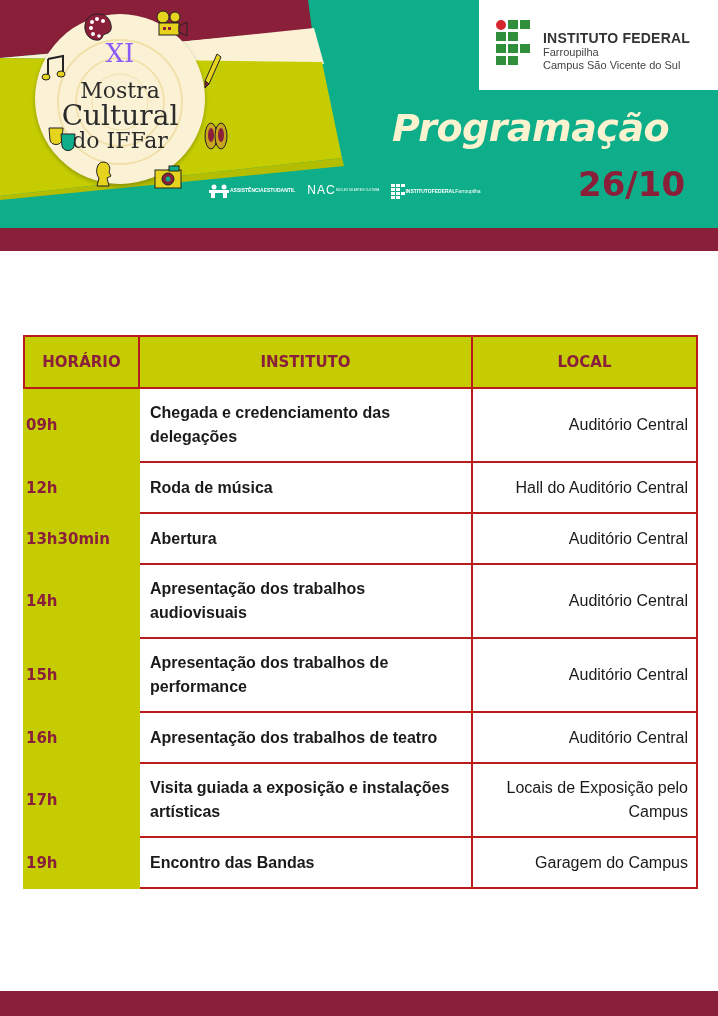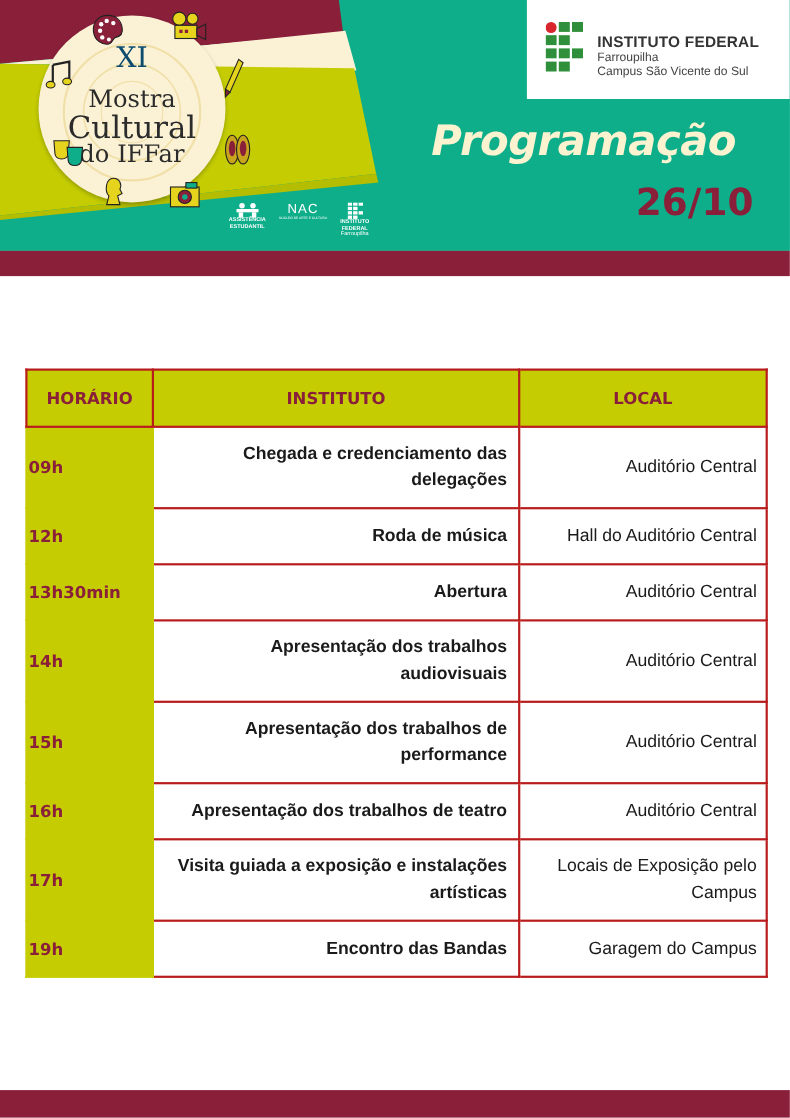--- a/index.html
+++ b/index.html
@@ -4,44 +4,44 @@
 <style>
   html, body { margin:0; padding:0; }
   body { width:718px; height:1016px; position:relative; background:#ffffff; overflow:hidden; font-family:"Liberation Sans", sans-serif; }
   .header { position:absolute; left:0; top:0; width:718px; height:228px; overflow:hidden; background:#0fae8b; }
   .header svg.bg { position:absolute; left:0; top:0; }
   .maroon-bar { position:absolute; left:0; top:228px; width:718px; height:23px; }
   .footer-bar { position:absolute; left:0; top:991px; width:718px; height:25px; }
 
   .logo-circle { position:absolute; left:35px; top:14px; width:170px; height:170px; border-radius:50%; background:#fbf2d6; box-shadow:0 2px 4px rgba(0,0,0,0.25); }
   .logo-text { position:absolute; left:0; top:26px; width:170px; text-align:center; font-family:"DejaVu Serif", serif; color:#2b2b2b; line-height:1; }
-  .logo-text .xi { font-size:26px; color:#0c4a6e; display:block; }
+  .logo-text .xi { font-size:26px; color:#8b5cf6; display:block; }
   .logo-text .mostra { font-size:22px; display:block; margin-top:14px; }
   .logo-text .cultural { font-size:28px; display:block; }
   .logo-text .do { font-size:22px; display:block; }
   .icon-sm { position:absolute; }
 
   .partner-logos { position:absolute; left:208px; top:184px; display:flex; gap:12px; align-items:flex-start; color:#fff; }
-  .partner { display:flex; flex-direction:column; align-items:center; font-size:5px; font-weight:bold; line-height:1.1; text-align:center; }
+  .partner { display:flex; flex-direction:row; align-items:center; font-size:5px; font-weight:bold; line-height:1.1; text-align:center; }
   .partner .nac { font-size:12px; font-weight:normal; letter-spacing:1px; }
 
   .if-box { position:absolute; left:479px; top:0; width:239px; height:90px; background:#ffffff; }
   .if-grid { position:absolute; left:17px; top:20px; width:34px; height:50px; }
   .if-text { position:absolute; left:64px; top:30px; color:#333; }
   .if-title { font-weight:bold; font-size:14px; letter-spacing:0.2px; }
   .if-sub { font-size:11px; line-height:13px; color:#444; }
 
   .prog-title { position:absolute; left:392px; top:106px; font-size:38px; font-weight:bold; font-style:italic; color:#fbf2d0; font-family:"DejaVu Sans", sans-serif; letter-spacing:-0.5px; }
   .prog-date { position:absolute; left:578px; top:164px; font-size:34px; font-weight:bold; color:#8a1f3a; font-family:"DejaVu Sans", sans-serif; }
 
   table.sched { position:absolute; left:23px; top:335px; width:673px; border-collapse:collapse; table-layout:fixed; }
   table.sched th, table.sched td { border:2px solid #b91c1c; }
   table.sched th { background:#c5cd02; color:#8a1f3a; font-size:15px; font-weight:bold; height:48px; font-family:"DejaVu Sans", sans-serif; }
   table.sched td.time { background:#c5cd02; color:#8a1f3a; font-weight:bold; font-size:15px; text-align:left; font-family:"DejaVu Sans", sans-serif; border-color:#c5cd02; border-right-color:#c5cd02; }
-  table.sched td.act { background:#fff; color:#1a1a1a; font-weight:bold; font-size:16px; padding:0 10px; line-height:24px;text-align:right; }
+  table.sched td.act { background:#fff; color:#1a1a1a; font-weight:bold; font-size:16px; padding:0 10px; line-height:24px; }
   table.sched td.loc { background:#fff; color:#1a1a1a; font-size:16px; text-align:right; line-height:24px; padding:0 8px; }
   col.c1 { width:115px; } col.c2 { width:333px; } col.c3 { width:225px; }
 </style>
 </head>
 <body>
 
 <div class="header">
   <svg class="bg" width="718" height="228" viewBox="0 0 718 228">
     <rect x="0" y="0" width="718" height="228" fill="#0fae8b"></rect>
 

